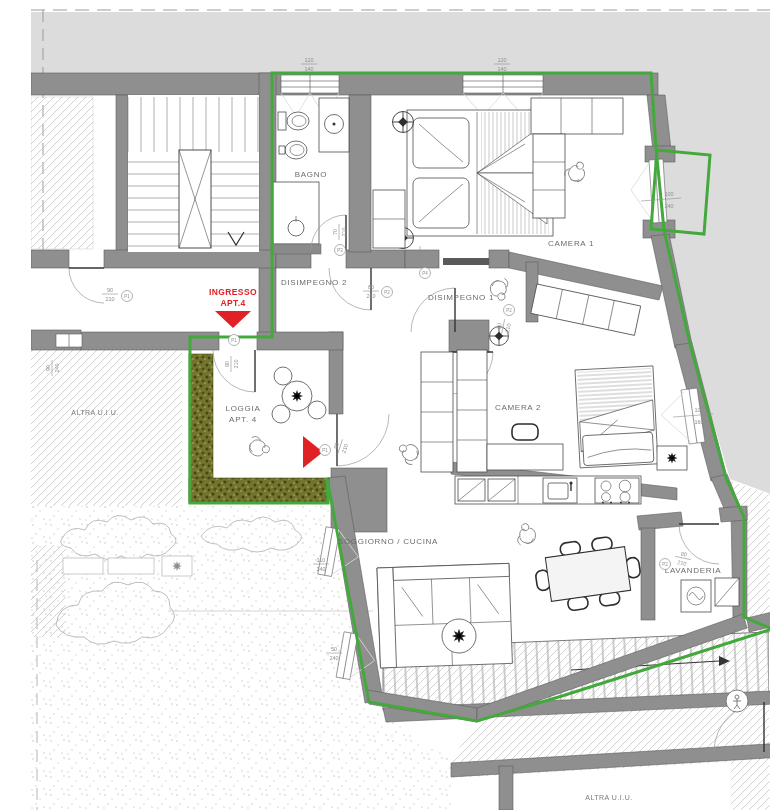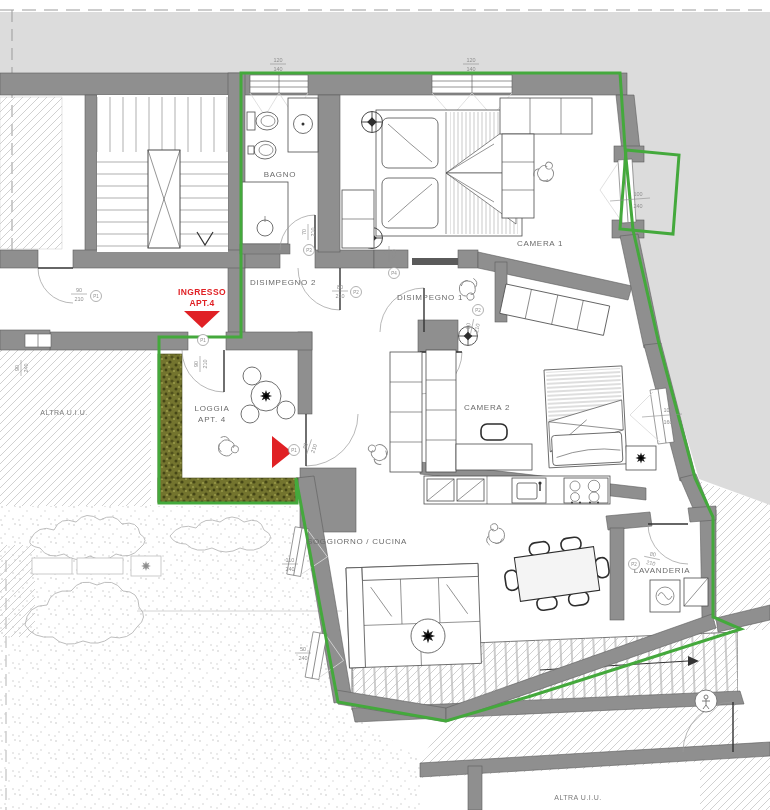--- a/index.html
+++ b/index.html
@@ -1,17 +1,17 @@
 <!DOCTYPE html>
 <html style="--green: #44a93c; --red: #e02125;"><head>
 <meta charset="utf-8">
 <style>
   :root{ --green:#44a93c; --red:#e02125; }
   html,body{margin:0;padding:0;background:#fff;}
-  .stage{width:632px;height:810px;position:relative;}
+  .stage{width:632px;height:810px;position:relative;margin-left:31px;}
   svg{display:block;}
   svg text{font-family:"Liberation Sans",sans-serif;}
   .roomlabel{font-size:8px;fill:#6b6b6b;letter-spacing:.7px;text-anchor:middle;}
   .smalllabel{font-size:7px;fill:#7a7a7a;letter-spacing:.5px;text-anchor:middle;}
   .dim text{font-size:5.5px;fill:#8f8f8f;text-anchor:middle;}
   .dim line{stroke:#8f8f8f;stroke-width:.6;}
   .dim circle{fill:#fff;stroke:#8f8f8f;stroke-width:.7;}
   .dim .tag{font-size:4.5px;}
   .redtxt{fill:var(--red);font-weight:bold;font-size:8.5px;letter-spacing:.4px;text-anchor:middle;}
   .redfill{fill:var(--red);}

